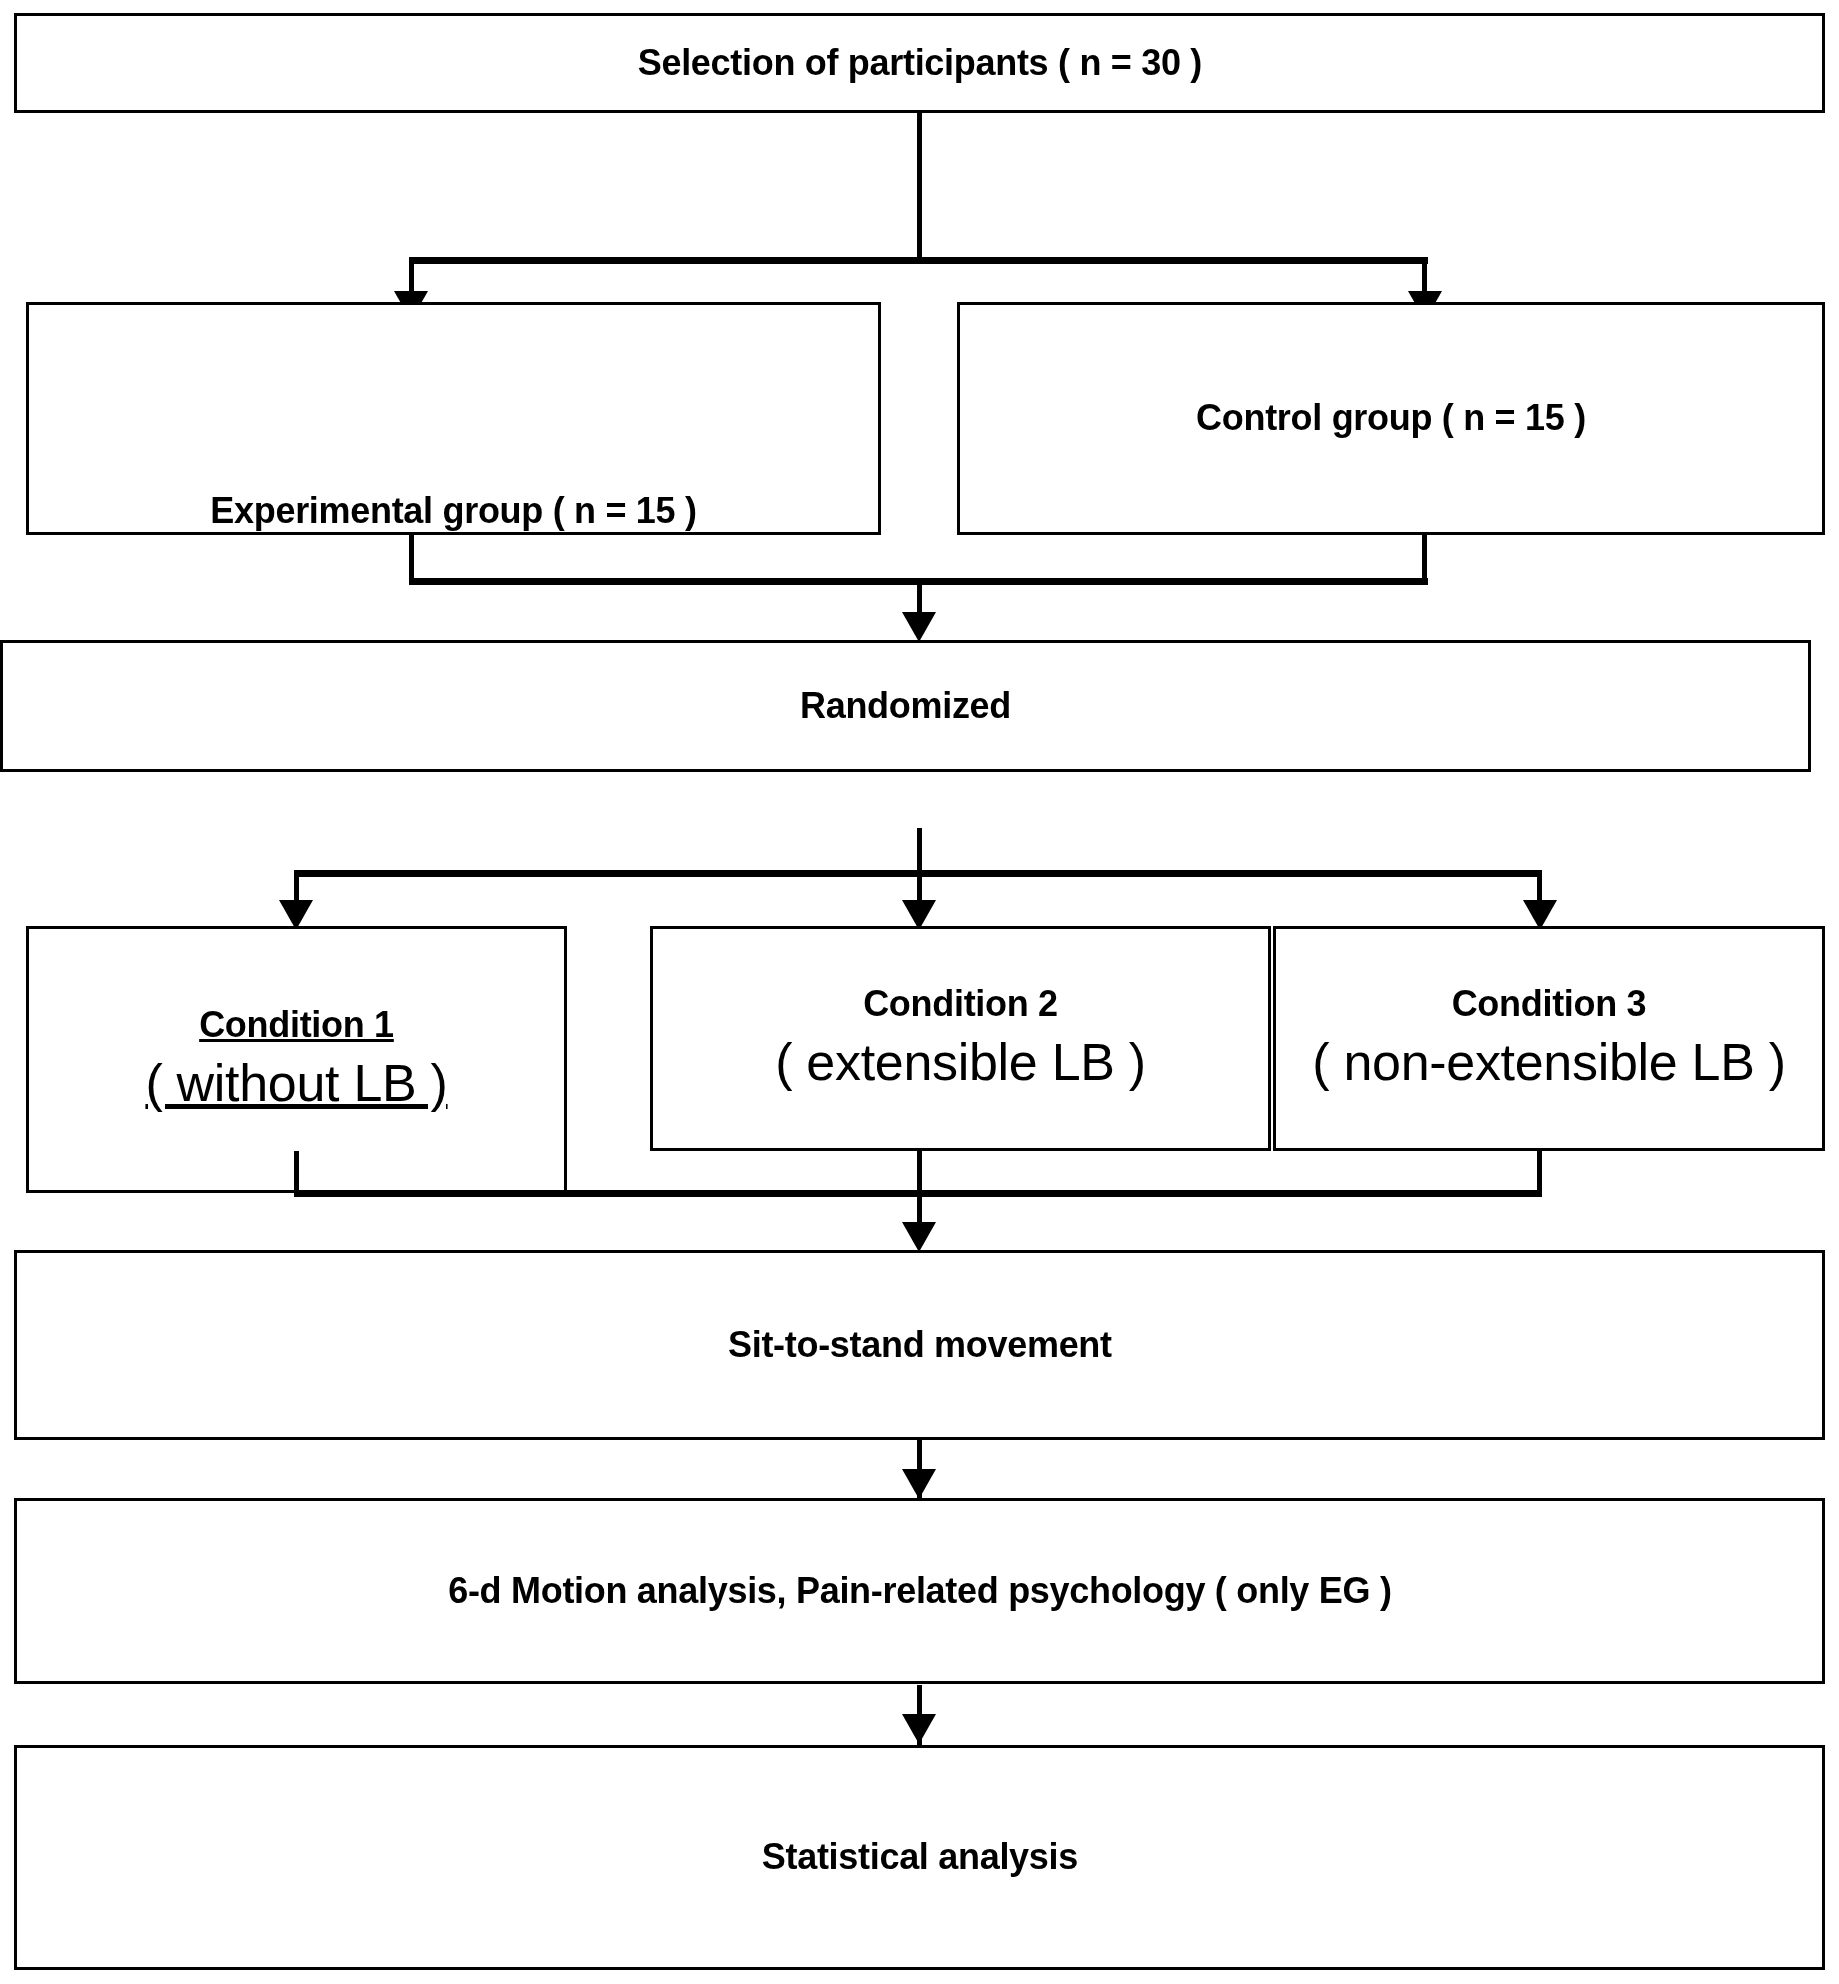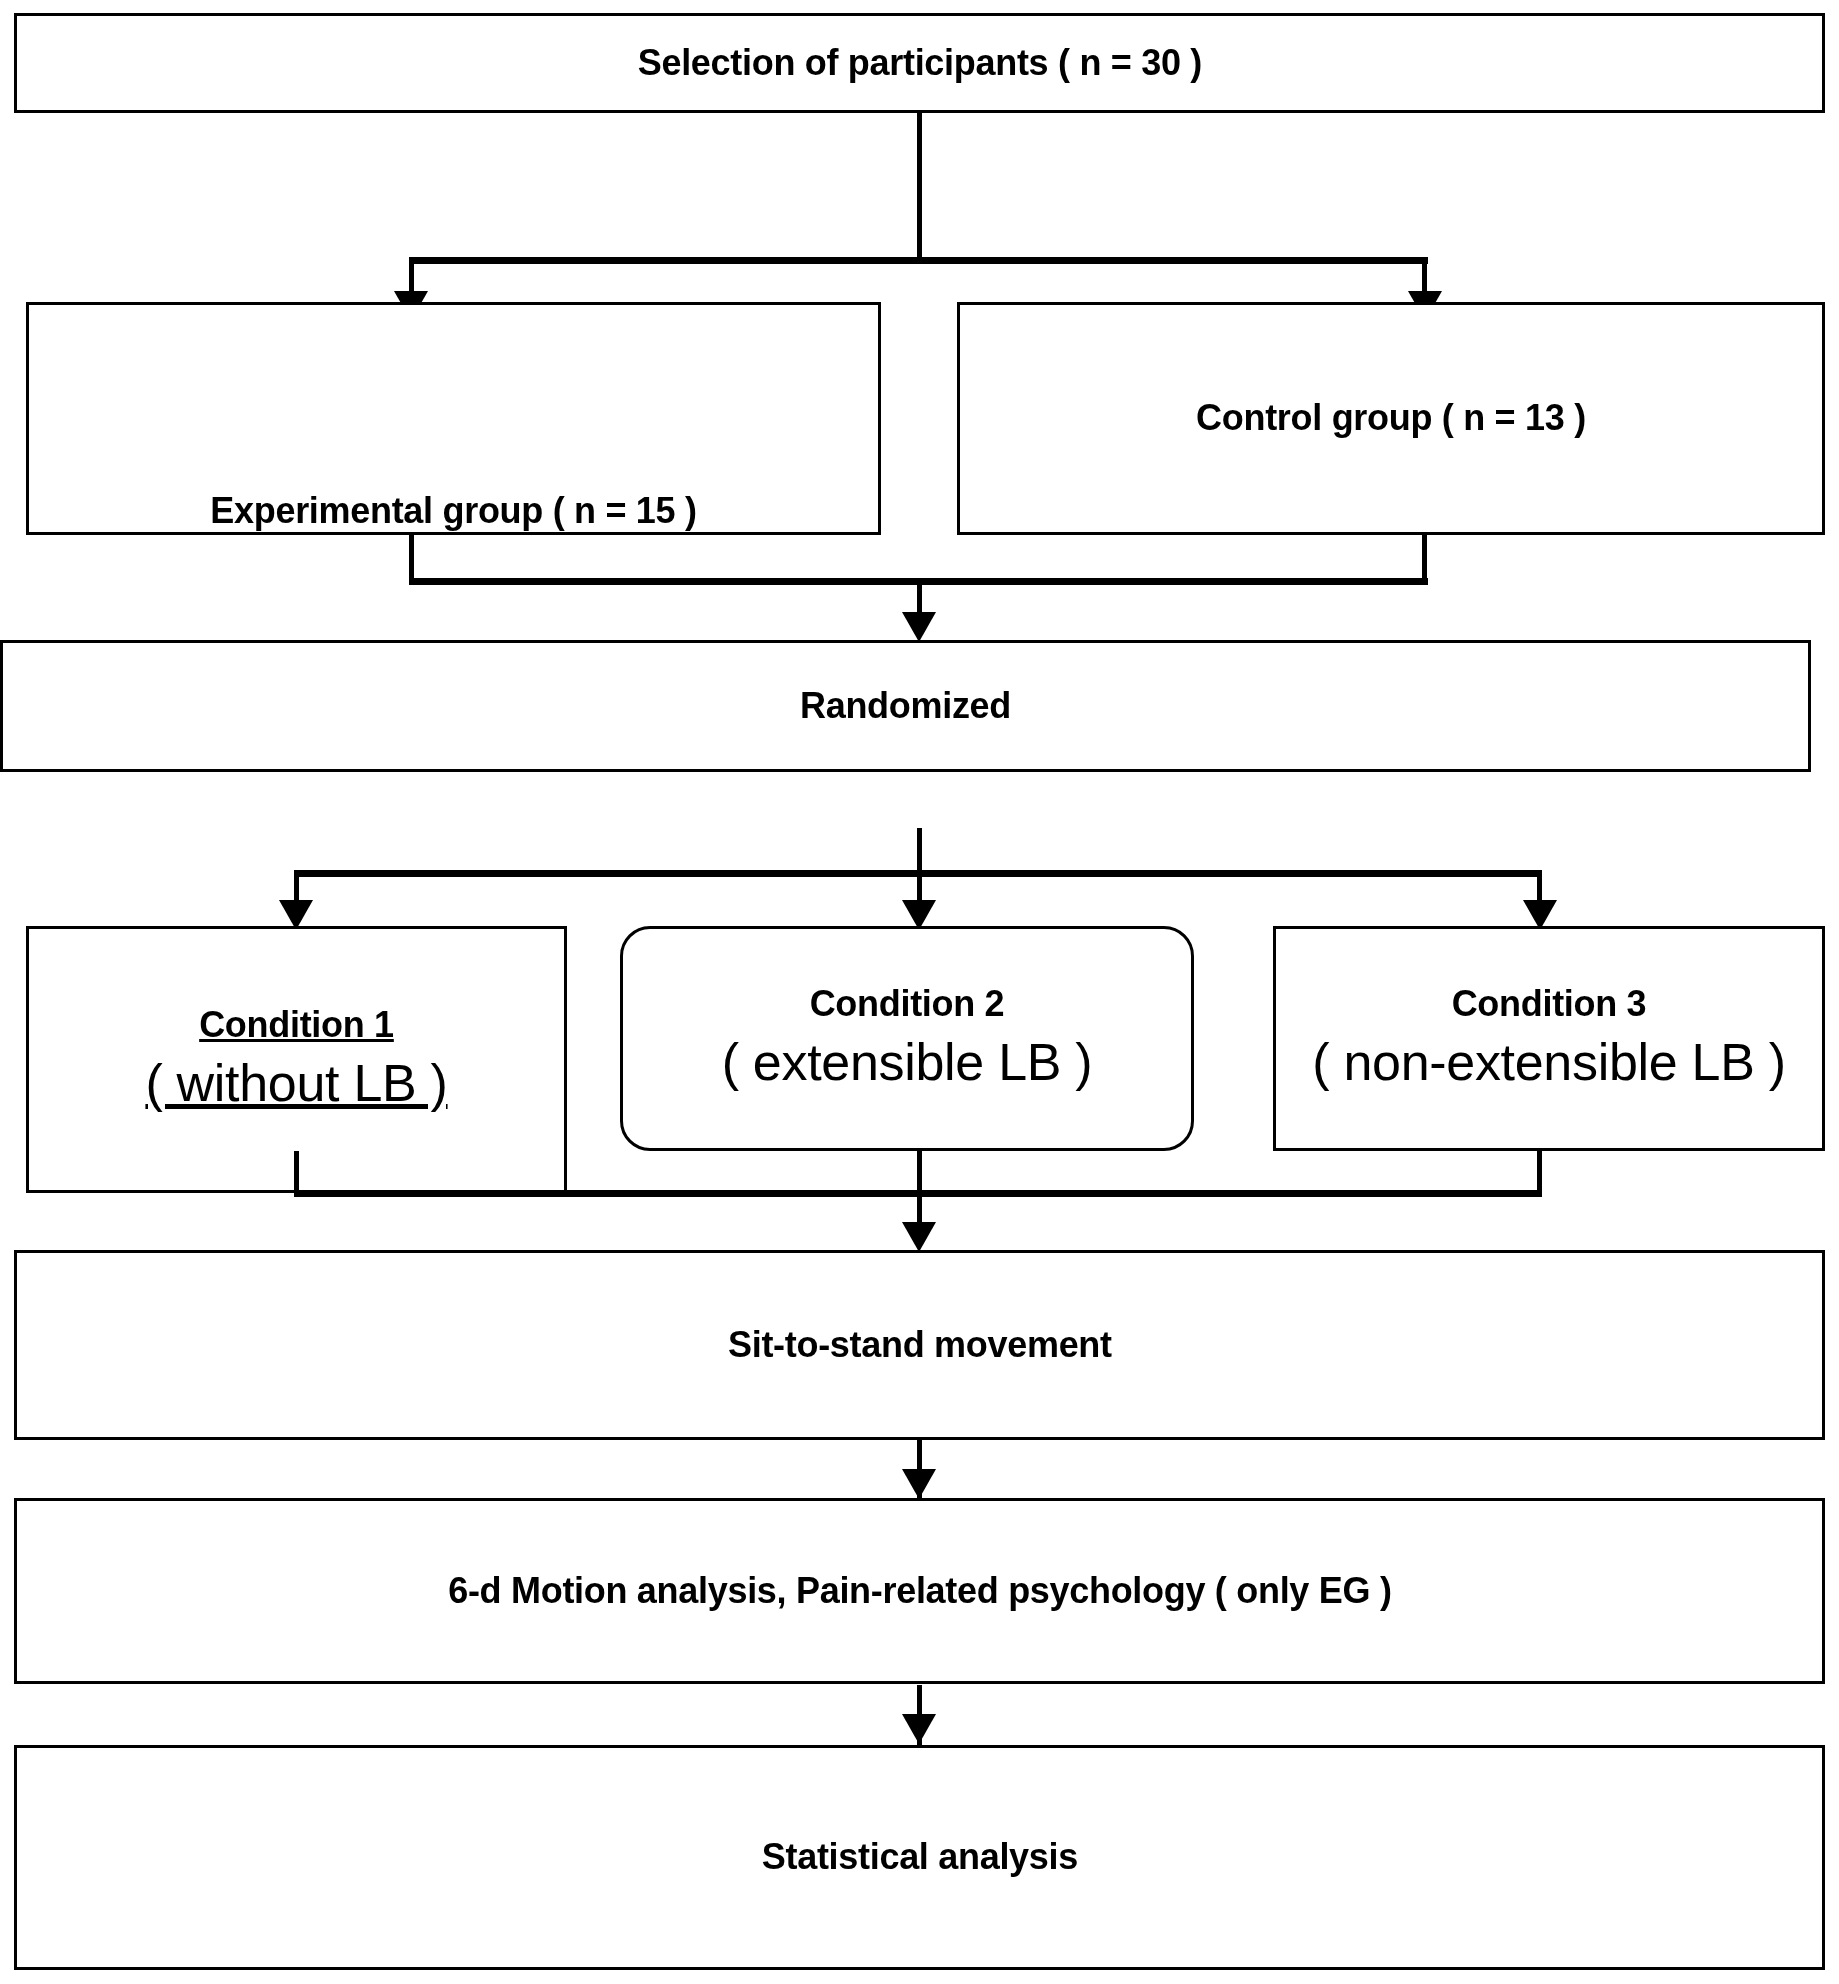--- a/index.html
+++ b/index.html
@@ -79,21 +79,21 @@
   <div class="vline" style="left:409px; top:257px; height:39px;"></div>
   <div class="vline" style="left:1422px; top:257px; height:39px;"></div>
   <div class="arrowhead" style="left:394px; top:291px;"></div>
   <div class="arrowhead" style="left:1408px; top:291px;"></div>
 
   <div class="node" style="left:26px; top:302px; width:855px; height:233px;justify-content:flex-end;">
     <div class="node-title">Experimental group ( n = 15 )</div>
   </div>
 
   <div class="node" style="left:957px; top:302px; width:868px; height:233px;">
-    <div class="node-title">Control group ( n = 13 )</div>
+    <div class="node-title">Control group ( n = 15 )</div>
   </div>
 
   <div class="vline" style="left:409px; top:535px; height:49px;"></div>
   <div class="vline" style="left:1422px; top:535px; height:49px;"></div>
   <div class="hline" style="left:409px; top:578px; width:1019px;"></div>
   <div class="vline" style="left:917px; top:578px; height:39px;"></div>
   <div class="arrowhead" style="left:902px; top:612px;"></div>
 
   <div class="node" style="left:0; top:640px; width:1811px; height:132px;">
     <div class="node-title">Randomized</div>
@@ -106,21 +106,21 @@
   <div class="vline" style="left:1537px; top:870px; height:36px;"></div>
   <div class="arrowhead" style="left:279px; top:900px;"></div>
   <div class="arrowhead" style="left:902px; top:900px;"></div>
   <div class="arrowhead" style="left:1523px; top:900px;"></div>
 
   <div class="node" style="left:26px; top:926px; width:541px; height:267px;text-decoration:underline;">
     <div class="node-title">Condition 1</div>
     <div class="node-sub">( without LB )</div>
   </div>
 
-  <div class="node" style="left:620px; top:926px; width:574px; height:225px;border-radius:30px;">
+  <div class="node" style="left:650px; top:926px; width:621px; height:225px;">
     <div class="node-title">Condition 2</div>
     <div class="node-sub">( extensible LB )</div>
   </div>
 
   <div class="node" style="left:1273px; top:926px; width:552px; height:225px;">
     <div class="node-title">Condition 3</div>
     <div class="node-sub">( non-extensible LB )</div>
   </div>
 
   <div class="vline" style="left:294px; top:1151px; height:46px;"></div>

